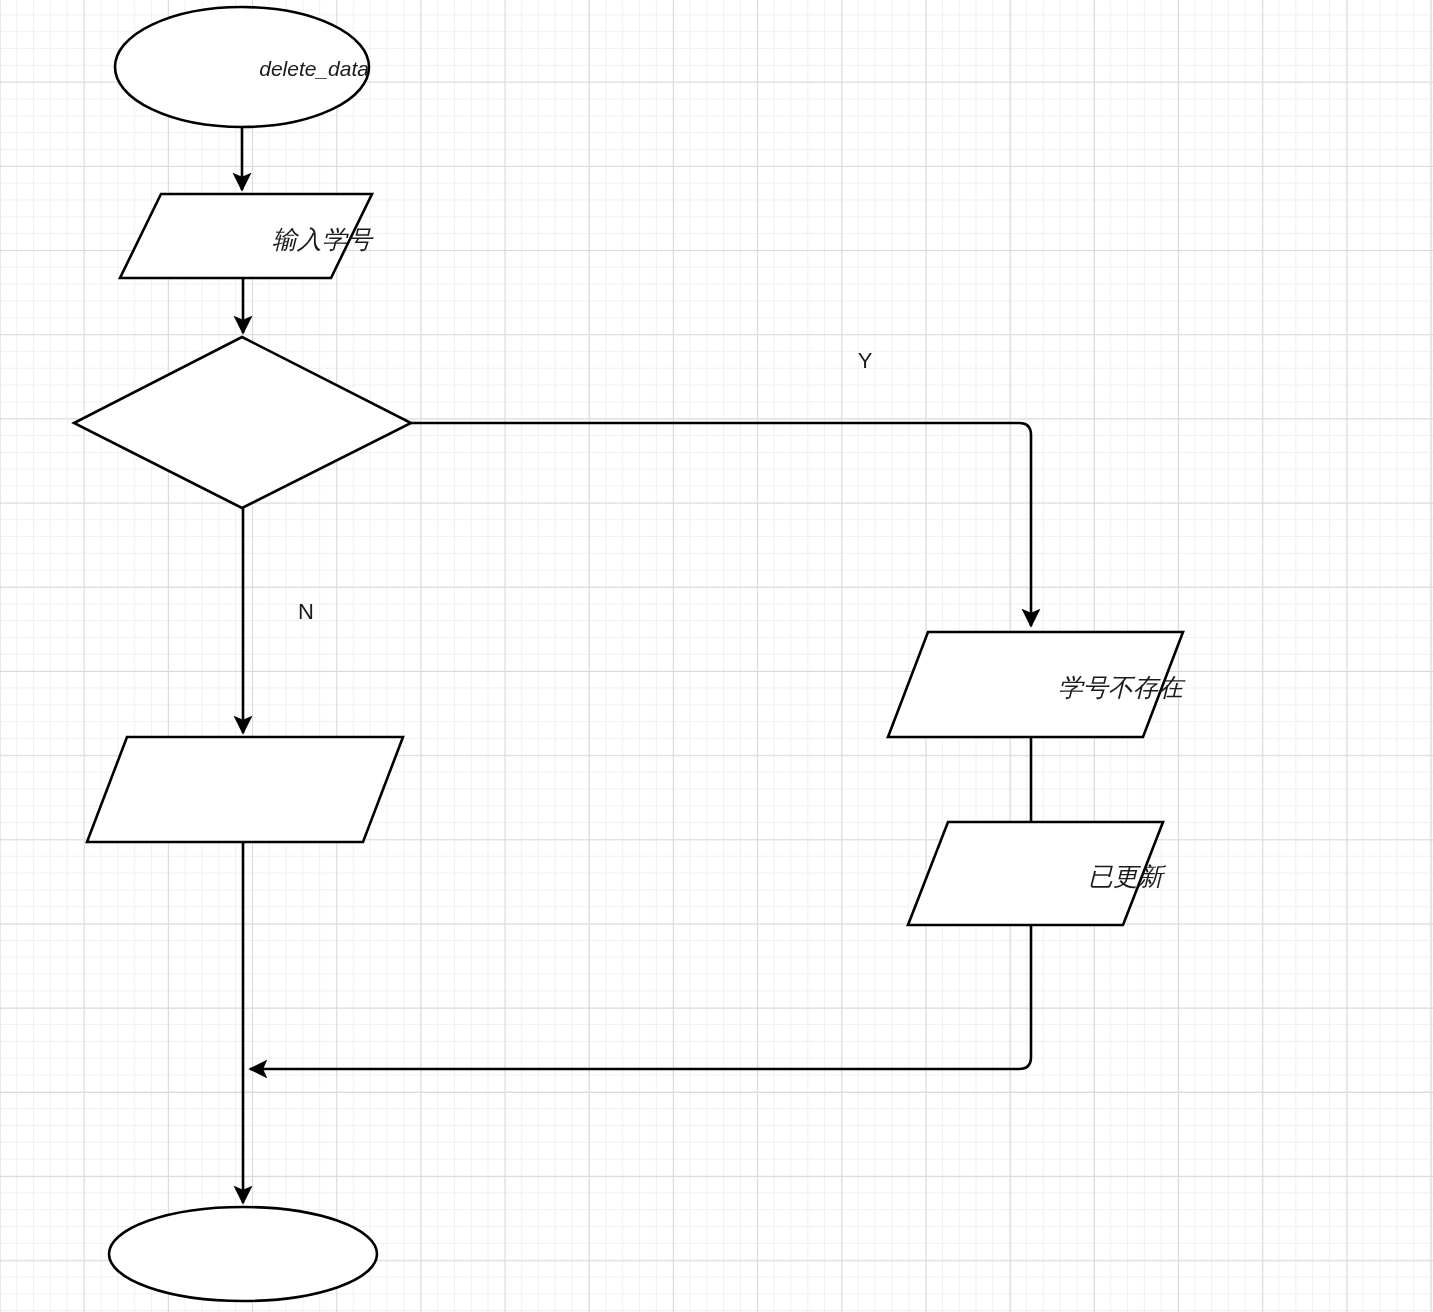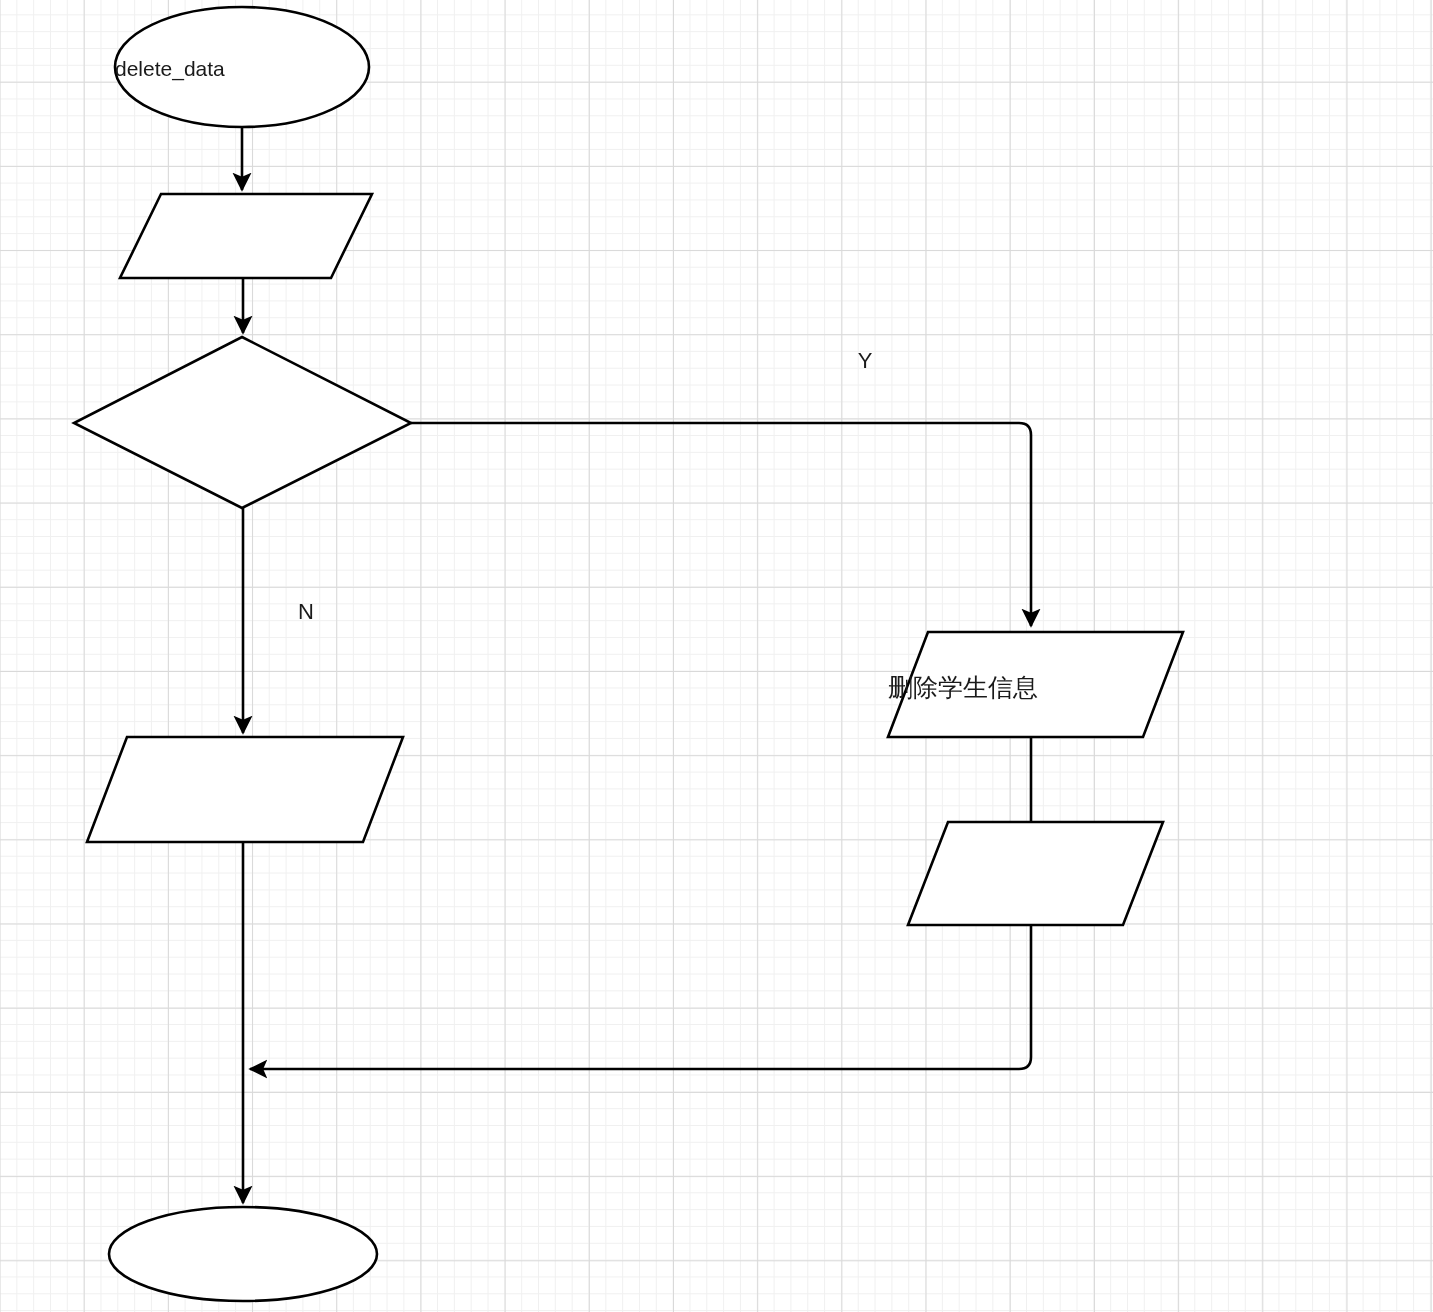--- a/index.html
+++ b/index.html
@@ -28,24 +28,25 @@
       16.84px 16.84px;
     background-position: -0.5px -2.5px, -0.5px -2.5px, -0.5px -2.5px, -0.5px -2.5px;
   }
   #diagram-svg {
     position: absolute;
     left: 0;
     top: 0;
   }
   .node-label {
     position: absolute;
-    text-align: left;
+    text-align: right;
     color: #1a1a1a;
     white-space: nowrap;
     pointer-events: none;
+    font-style: italic;
   }
   .label-latin {
     font-size: 21px;
   }
   .label-cjk {
     font-size: 25px;
     font-family: "DejaVu Sans", "Liberation Sans", sans-serif;
   }
   .edge-label {
     position: absolute;
@@ -90,24 +91,26 @@
 
     <path d="M 1031 925 L 1031 1057 Q 1031 1069 1019 1069 L 250 1069" fill="none" stroke="#000000" stroke-width="2.6" marker-end="url(#arrow)"></path>
 
     <line x1="243" y1="842" x2="243" y2="1203" stroke="#000000" stroke-width="2.6" marker-end="url(#arrow)"></line>
 
     <ellipse cx="243" cy="1254" rx="134" ry="47" fill="#ffffff" stroke="#000000" stroke-width="2.6"></ellipse>
   </svg>
 
   <div class="node-label label-latin" style="left:115px; top:57px; width:254px;">delete_data</div>
 
+  <div class="node-label label-cjk" style="left:120px; top:223px; width:252px;">输入学号</div>
 
 
-  <div class="node-label label-cjk" style="left:888px; top:671px; width:295px;">删除学生信息</div>
+  <div class="node-label label-cjk" style="left:888px; top:671px; width:295px;">学号不存在</div>
 
+  <div class="node-label label-cjk" style="left:908px; top:860px; width:255px;">已更新</div>
 
 
   <div class="node-label label-latin" style="left:109px; top:1243px; width:268px;"></div>
 
   <div class="edge-label" style="left:850px; top:348px; width:30px;">Y</div>
 
   <div class="edge-label" style="left:291px; top:599px; width:30px;">N</div>
 
 </div>
 

